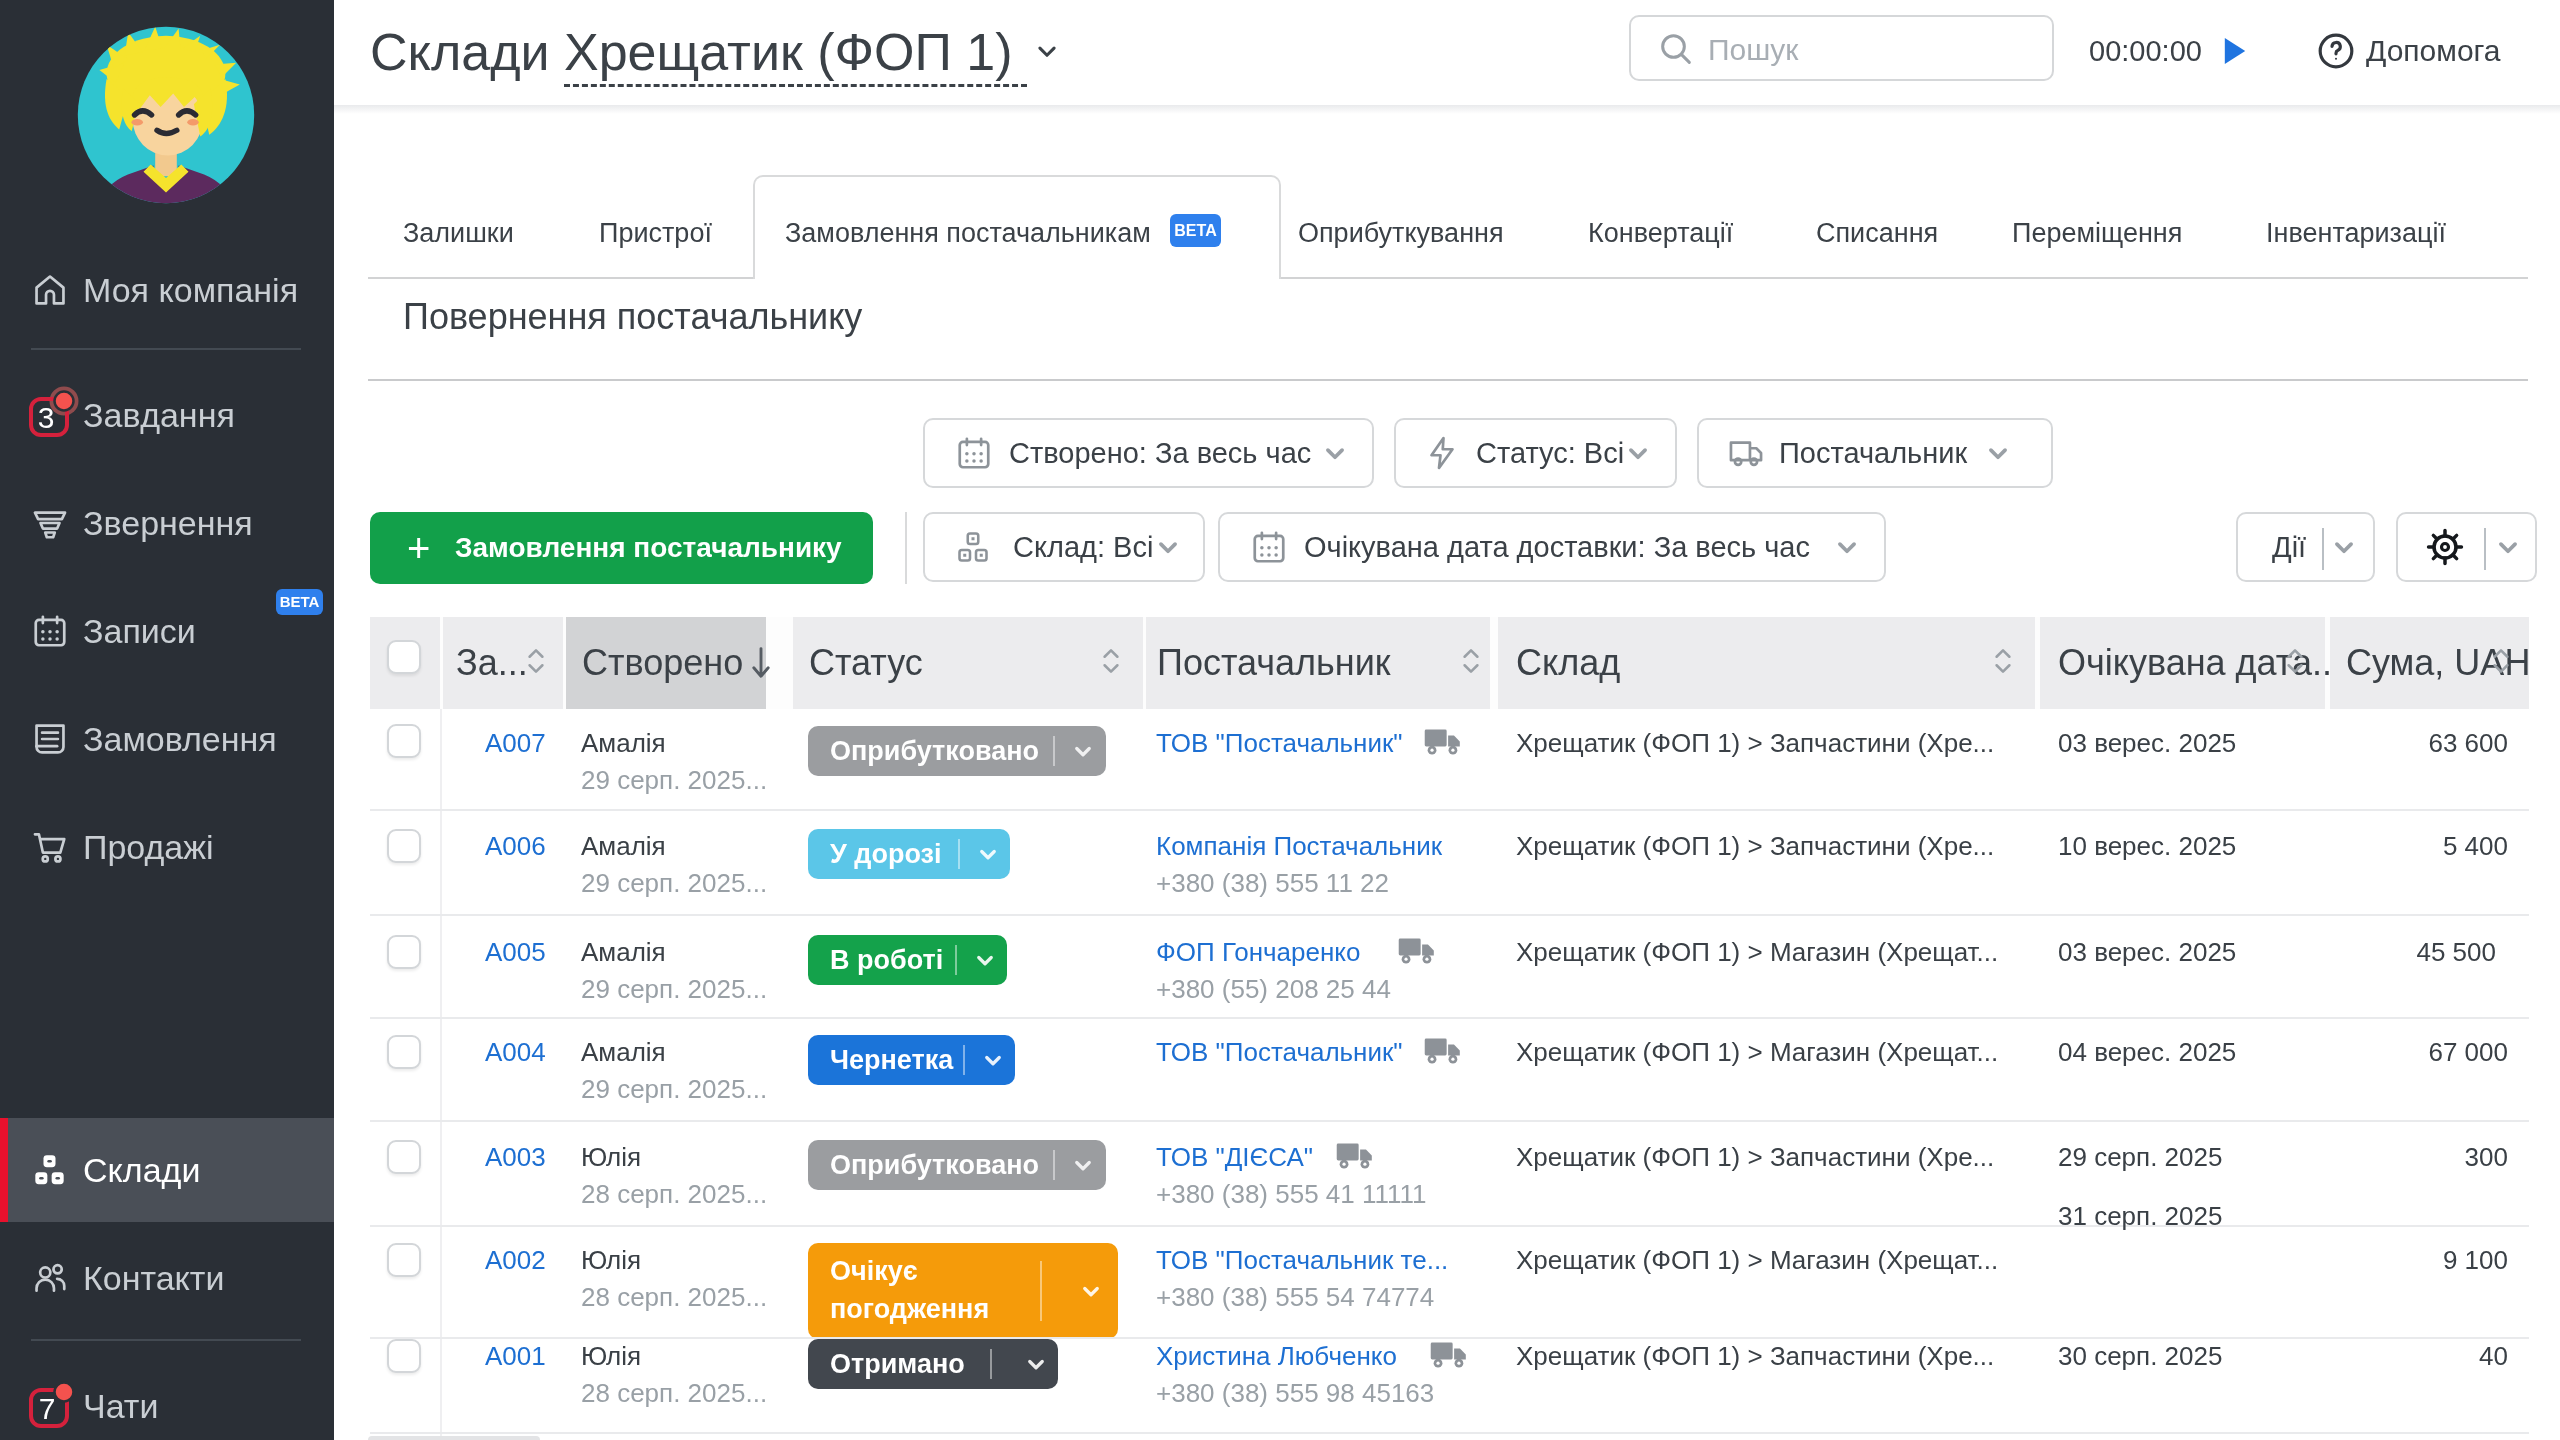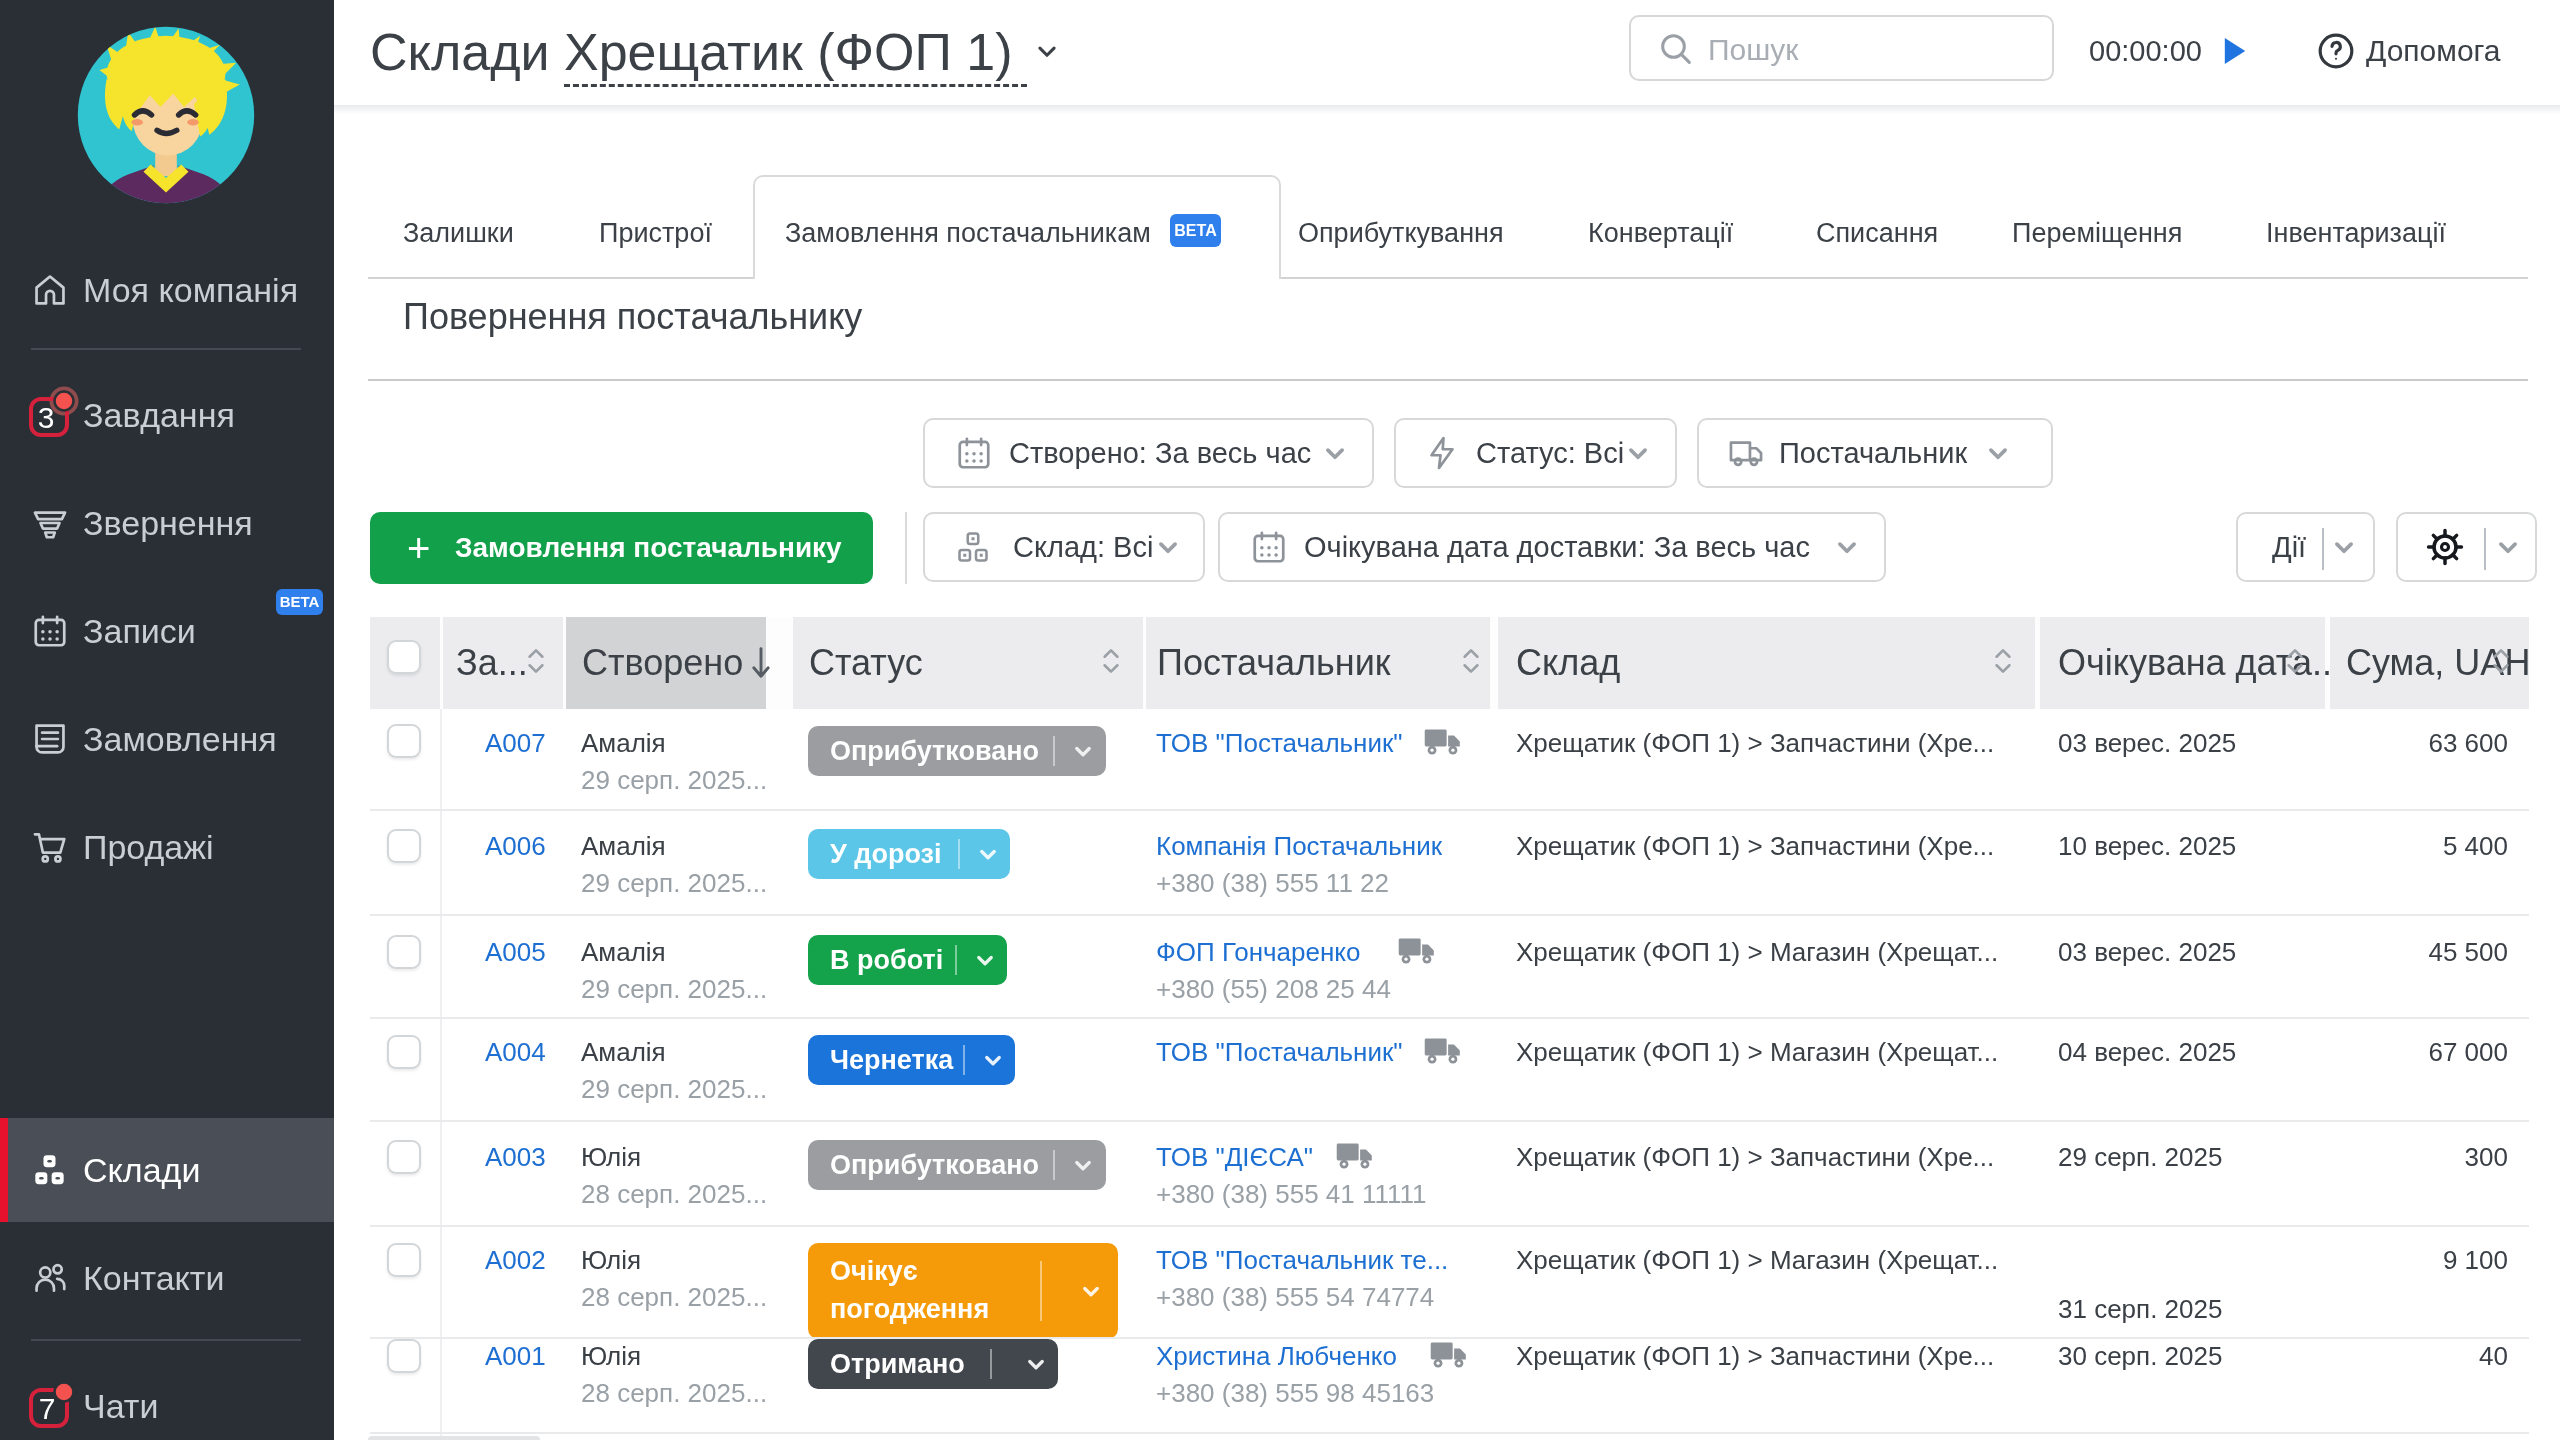--- a/index.html
+++ b/index.html
@@ -432,21 +432,21 @@
       <rect x="0.5" y="1.5" width="15" height="11.5" rx="1"></rect>
       <path d="M16.5 5.5 h4 l4 4.2 v3.3 h-8 z"></path>
       <circle cx="5.5" cy="15.6" r="3"></circle>
       <circle cx="5.5" cy="15.6" r="1.1" fill="#fff"></circle>
       <circle cx="19.8" cy="15.6" r="3"></circle>
       <circle cx="19.8" cy="15.6" r="1.1" fill="#fff"></circle>
     </svg>
 <div class="gtx" style="left:1156px; top:971px;">+380 (55) 208 25 44</div>
 <div class="dtx" style="left:1516px; top:934px;">Хрещатик (ФОП 1) &gt; Магазин (Хрещат...</div>
 <div class="dtx" style="left:2058px; top:934px;">03 верес. 2025</div>
-<div class="dtx" style="right:52px; top:934px;text-align:center;">45 500</div>
+<div class="dtx" style="right:64px; top:934px;text-align:center;">45 500</div>
 <div class="row-border" style="top:1017px;"></div>
 
 <div class="cbx" style="left:387px; top:1035px;"></div>
 <div class="lnk" style="left:485px; top:1034px;">A004</div>
 <div class="dtx" style="left:581px; top:1034px;">Амалія</div>
 <div class="gtx" style="left:581px; top:1071px;">29 серп. 2025...</div>
 <div class="badge" style="left:808px; top:1035px; width:207px; background:#1b74d9;">
       <span class="bt">Чернетка</span>
       <div class="sep" style="left:155px;"></div>
       <svg style="position:absolute;right:7px;top:10px;" width="30" height="30" viewBox="0 0 24 24">
@@ -501,21 +501,21 @@
       <span class="bt" style="top:13px; transform:none;">Очікує</span>
       <span class="bt" style="top:51px; transform:none;">погодження</span>
       <div class="sep" style="left:232px; top:18px; bottom:18px;"></div>
       <svg style="position:absolute;right:12px;top:33px;" width="30" height="30" viewBox="0 0 24 24">
         <path d="M7 10l5 5 5-5" stroke="#fff" stroke-width="2.6" fill="none" stroke-linecap="round" stroke-linejoin="round" opacity="0.9"></path>
       </svg>
     </div>
 <div class="lnk" style="left:1156px; top:1242px;">ТОВ "Постачальник те...</div>
 <div class="gtx" style="left:1156px; top:1279px;">+380 (38) 555 54 74774</div>
 <div class="dtx" style="left:1516px; top:1242px;">Хрещатик (ФОП 1) &gt; Магазин (Хрещат...</div>
-<div class="dtx" style="left:2058px; top:1291px;">31 серп. 2025</div>
+<div class="dtx" style="left:2058px; top:1198px;">31 серп. 2025</div>
 <div class="dtx" style="right:52px; top:1242px;">9 100</div>
 <div class="row-border" style="top:1337px;"></div>
 
 <div class="cbx" style="left:387px; top:1339px;"></div>
 <div class="lnk" style="left:485px; top:1338px;">A001</div>
 <div class="dtx" style="left:581px; top:1338px;">Юлія</div>
 <div class="gtx" style="left:581px; top:1375px;">28 серп. 2025...</div>
 <div class="badge" style="left:808px; top:1339px; width:250px; background:#42474e;">
       <span class="bt">Отримано</span>
       <div class="sep" style="left:182px;"></div>

